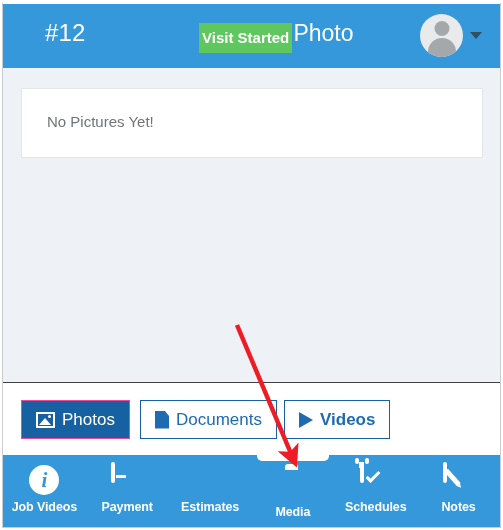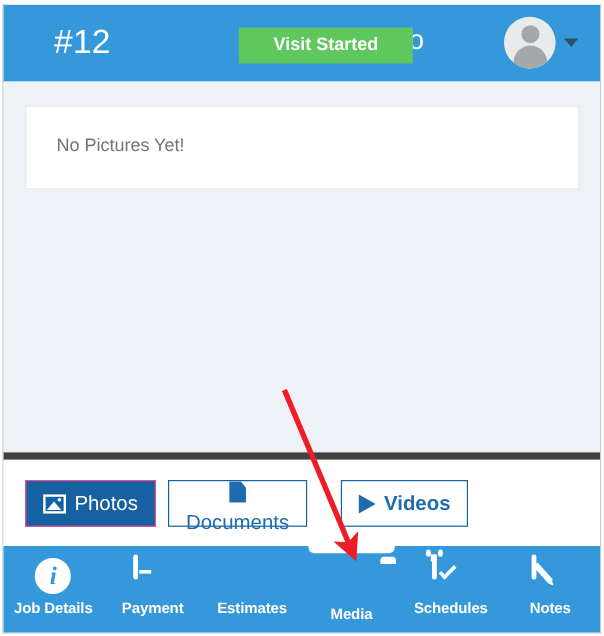--- a/index.html
+++ b/index.html
@@ -42,41 +42,41 @@
     width: 497px;
     height: 64px;
     background: #3498db;
     box-sizing: border-box;
     overflow: hidden;
   }
   .header-id {
     position: absolute;
     left: 42px;
     top: 15px;
-    font-size: 28px;
+    font-size: 24px;
     color: #ffffff;
     font-weight: 400;
     letter-spacing: 0.2px;
     white-space: nowrap;
   }
   .header-title {
     position: absolute;
     left: 238px;
     top: 16px;
     font-size: 23px;
     color: #ffffff;
     font-weight: 400;
     white-space: nowrap;
   }
   .status-badge {
     position: absolute;
     left: 196px;
     top: 19px;
     height: 30px;
-    padding: 0 29px;
+    padding: 0 3px;
     background: #5cc council;
     background: #5ec75e;
     color: #ffffff;
     font-size: 15px;
     font-weight: bold;
     line-height: 30px;
     white-space: nowrap;
     box-sizing: border-box;
   }
   .avatar-wrap {
@@ -125,21 +125,21 @@
 
   
   .body-area {
     position: absolute;
     left: 3px;
     top: 68px;
     width: 497px;
     height: 315px;
     background: #eef1f6;
     box-sizing: border-box;
-    border-bottom: 6px solid #404040;
+    border-bottom: 1px solid #404040;
   }
   .empty-card {
     position: absolute;
     left: 18px;
     top: 20px;
     width: 462px;
     height: 70px;
     background: #ffffff;
     border: 1px solid #e2e5ea;
     box-sizing: border-box;
@@ -179,21 +179,21 @@
     background: #1561a1;
     border: 1px solid #ec4899;
     color: #ffffff;
   }
   .type-btn.inactive {
     background: #ffffff;
     border: 1px solid #1561a1;
     color: #1f6bb0;
   }
   #btn-photos   { left: 18px;  }
-  #btn-docs     { left: 137px; flex-direction: column; }
+  #btn-docs     { left: 137px; }
   #btn-videos   { left: 281px; font-weight: bold; }
 
   .icon-photo {
     width: 19px; height: 16px;
     border: 2px solid #ffffff;
     box-sizing: border-box;
     position: relative;
     flex: none;
   }
   .icon-photo::before {
@@ -243,21 +243,21 @@
     flex: 1;
     position: relative;
     display: flex;
     flex-direction: column;
     align-items: center;
     justify-content: flex-start;
     padding-top: 9px;
     cursor: pointer;
     color: #ffffff;
   }
-  .nav-item.active { padding-top: 14px; text-align: right; }
+  .nav-item.active { padding-top: 14px; }
   .nav-label {
     font-size: 12.5px;
     font-weight: bold;
     color: #ffffff;
     margin-top: 4px;
     white-space: nowrap;
     letter-spacing: -0.1px;
   }
   .nav-notch {
     position: absolute;
@@ -458,21 +458,21 @@
       <span>Videos</span>
     </div>
   </div>
 
   <div class="bottom-nav">
 
     <div class="nav-item">
       <span class="nav-icon">
         <span class="ic-info">i</span>
       </span>
-      <span class="nav-label">Job Details</span>
+      <span class="nav-label">Job Videos</span>
     </div>
 
     <div class="nav-item">
       <span class="nav-icon">
         <span class="ic-card"><span class="stripe"></span><span class="chip"></span></span>
       </span>
       <span class="nav-label">Payment</span>
     </div>
 
     <div class="nav-item">

